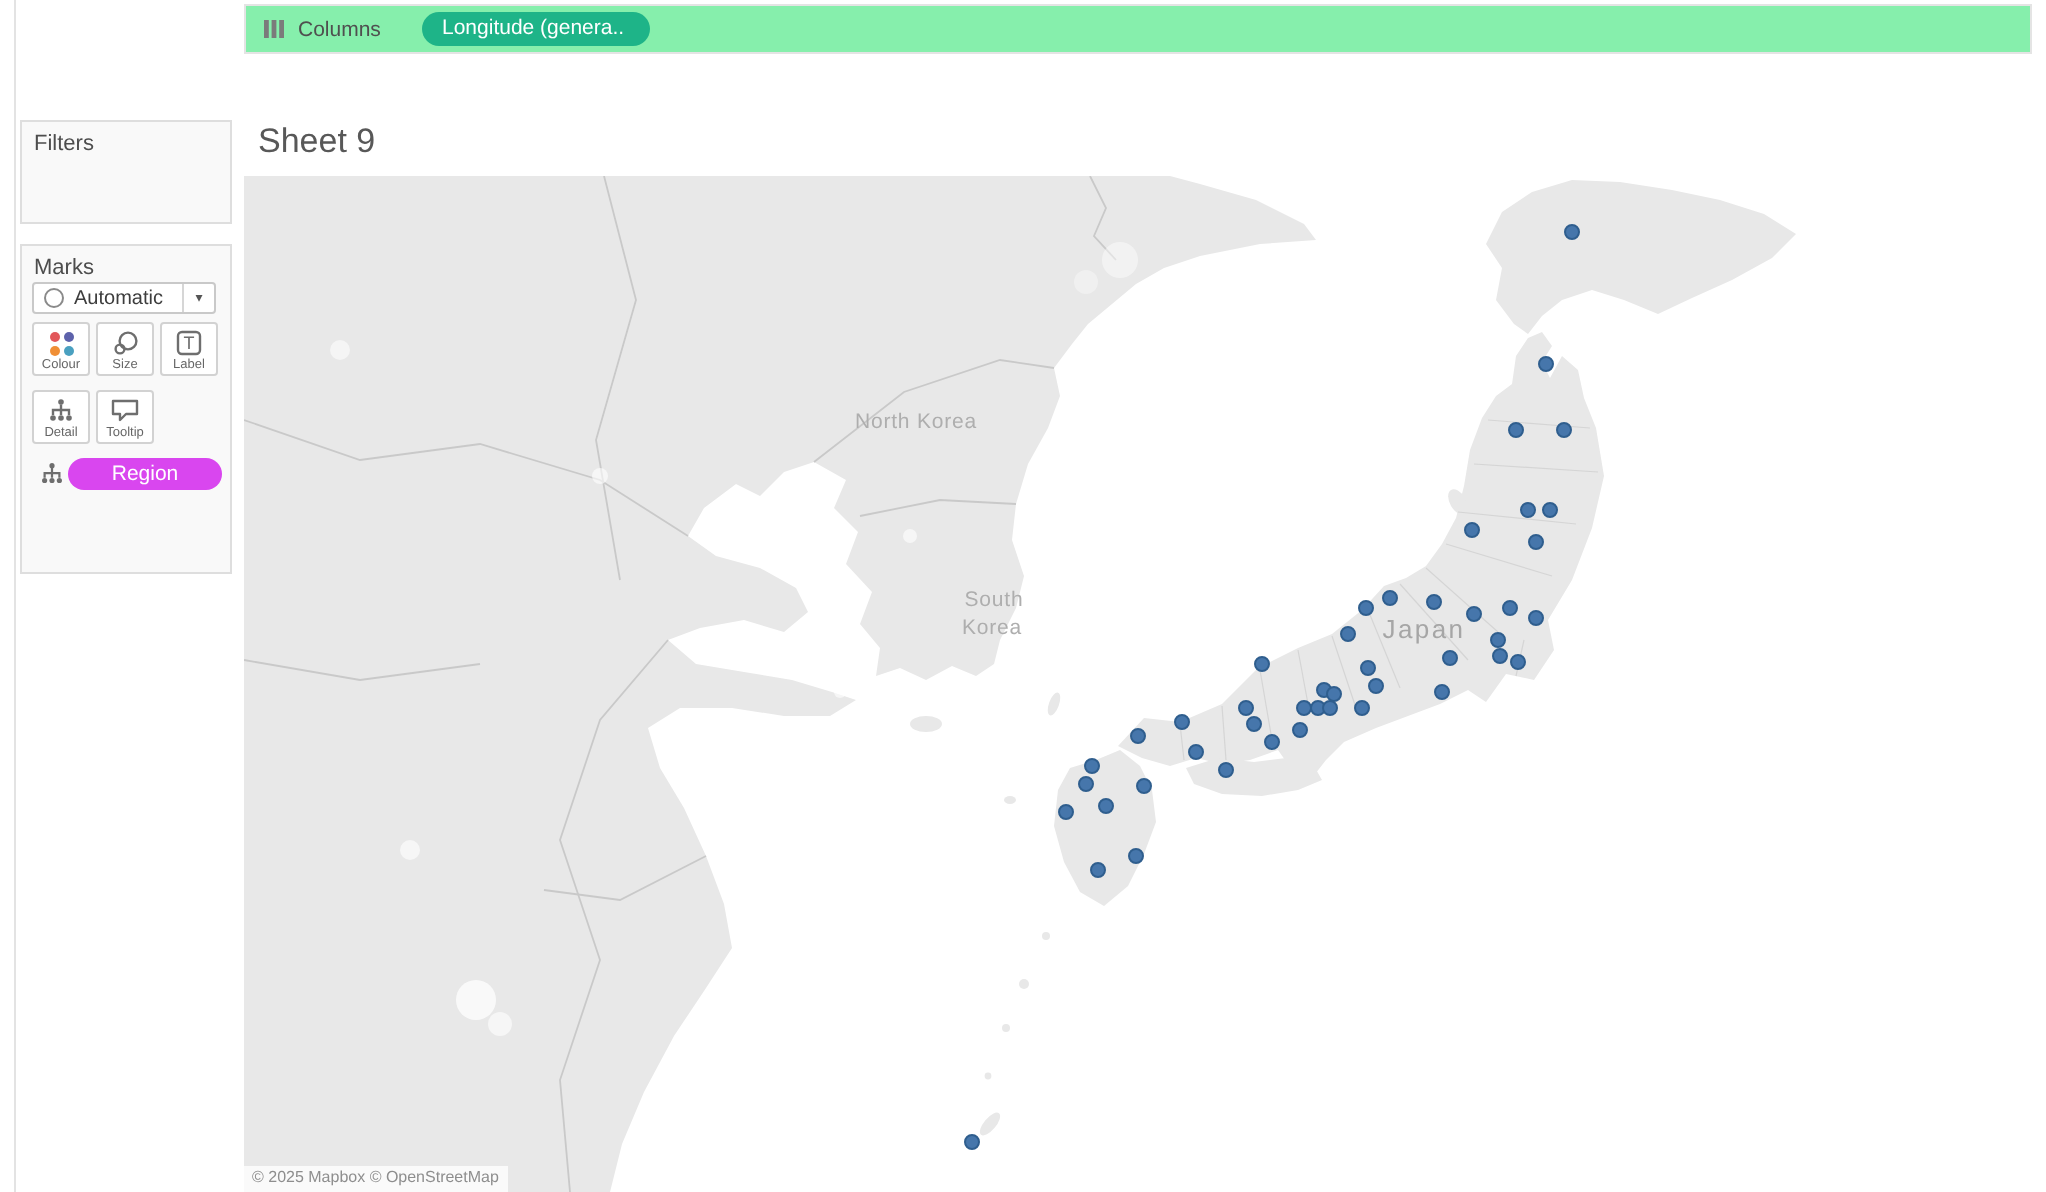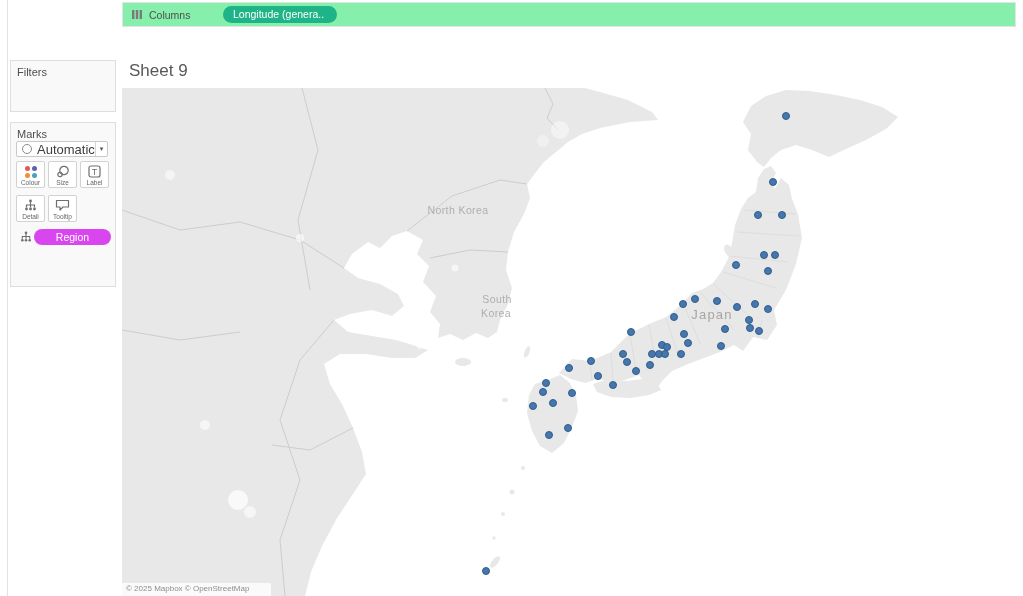--- a/index.html
+++ b/index.html
@@ -11,21 +11,21 @@
   .card{position:absolute;left:10px;width:106px;background:#f9f9f9;border:1px solid #dedede;box-sizing:border-box;}
   .card.pages{top:2px;height:53px;}
   .card.filters{top:60px;height:52px;}
   .card.marks{top:122px;height:165px;}
   .card-label{position:absolute;top:5px;left:6px;font-size:11px;color:#4d4d4d;}
 
   
   .mtype{position:absolute;left:5px;top:18px;width:92px;height:16px;background:#fff;border:1px solid #c9c9c9;
          border-radius:2px;display:flex;align-items:center;box-sizing:border-box;}
   .mtype .circ{width:8px;height:8px;border:1.4px solid #8a8a8a;border-radius:50%;margin-left:5px;flex:0 0 auto;}
-  .mtype .mtxt{flex:1;font-size:13px;color:#3d3d3d;margin-left:5px;white-space:nowrap;}
+  .mtype .mtxt{flex:1;font-size:10px;color:#3d3d3d;margin-left:5px;white-space:nowrap;}
   .mtype .caret{width:15px;align-self:stretch;border-left:1px solid #d6d6d6;display:flex;align-items:center;
                 justify-content:center;font-size:7px;color:#555;}
   .mk{position:absolute;width:29px;height:27px;background:#fff;border:1px solid #d2d2d2;border-radius:2px;
       box-sizing:border-box;text-align:center;cursor:default;}
   .mk .ic{height:15px;margin-top:2px;display:flex;align-items:center;justify-content:center;}
   .mk .lb{font-size:6.5px;color:#666;line-height:7px;}
   .mk.colour{left:5px;top:38px;} .mk.size{left:37px;top:38px;} .mk.labelbtn{left:69px;top:38px;}
   .mk.detail{left:5px;top:72px;} .mk.tooltip{left:37px;top:72px;}
   .cdots{position:relative;width:12px;height:12px;}
   .cdots i{position:absolute;width:5px;height:5px;border-radius:50%;}
@@ -37,37 +37,37 @@
   .regpill{position:absolute;left:23px;top:106px;width:77px;height:16px;border-radius:8px;background:#d946ef;
            color:#fff;font-size:10.5px;line-height:16px;text-align:center;}
 
   
   .shelf{position:absolute;left:122px;width:894px;height:25px;background:#86efac;border:1px solid #e4e4e4;
          box-sizing:border-box;display:flex;align-items:center;}
   .shelf.columns{top:2px;} .shelf.rows{top:30px;}
   .shelf-icon{margin-left:8px;flex:0 0 auto;display:flex;align-items:center;}
   .shelf-label{font-size:10.5px;color:#4f4f4f;margin-left:6px;}
   .gpill{position:absolute;left:88px;height:17px;border-radius:9px;background:#1eb488;color:#fff;
-         font-size:10.5px;line-height:17px;padding:0 10px;box-sizing:border-box;top:3px;white-space:nowrap;margin-left:12px;}
+         font-size:10.5px;line-height:17px;padding:0 10px;box-sizing:border-box;top:3px;white-space:nowrap;}
   .gpill.lon{width:114px;} .gpill.lat{width:122px;}
 
   
   .sheet-title{position:absolute;left:129px;top:61px;font-size:17px;color:#585858;}
   .map{position:absolute;left:122px;top:88px;width:894px;height:508px;background:#fff;overflow:hidden;}
   .map svg{display:block;}
   .land{fill:#e8e8e8;stroke:none;}
   .cborder{fill:none;stroke:#c9c9c9;stroke-width:0.9;}
   .jborder{fill:none;stroke:#d5d5d5;stroke-width:0.6;}
   .blob{fill:#ffffff;}
   .maplabel{fill:#aeaeae;font-family:"Liberation Sans",sans-serif;}
   .lbl-country{font-size:10.5px;letter-spacing:0.4px;}
   .lbl-japan{font-size:13px;fill:#a6a6a6;letter-spacing:1.2px;}
   #marks-layer circle{fill:#4676ab;stroke:#2f5e8e;stroke-width:1;}
   .attrib{position:absolute;left:0;bottom:0;background:rgba(255,255,255,0.78);font-size:8px;color:#8e8e8e;
-          padding:1px 22px 2px 4px;line-height:10px;}
+          padding:1px 5px 2px 4px;line-height:10px;}
 
   
   .icostroke{stroke:#6e6e6e;fill:none;stroke-width:1.2;}
   .icofill{fill:#6e6e6e;}
 </style>
 </head>
 <body>
 
 <div class="app">
   <div class="left-edge"></div>

